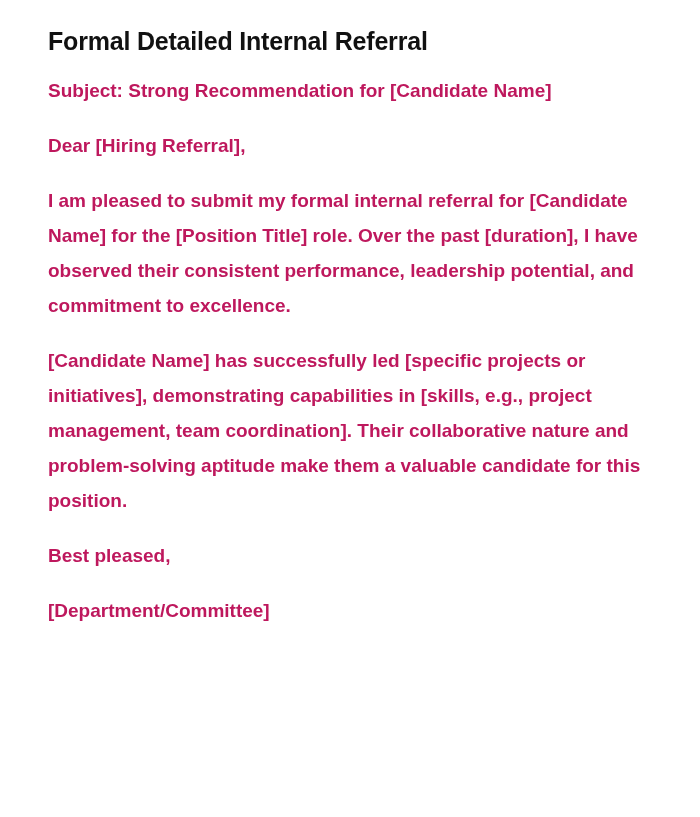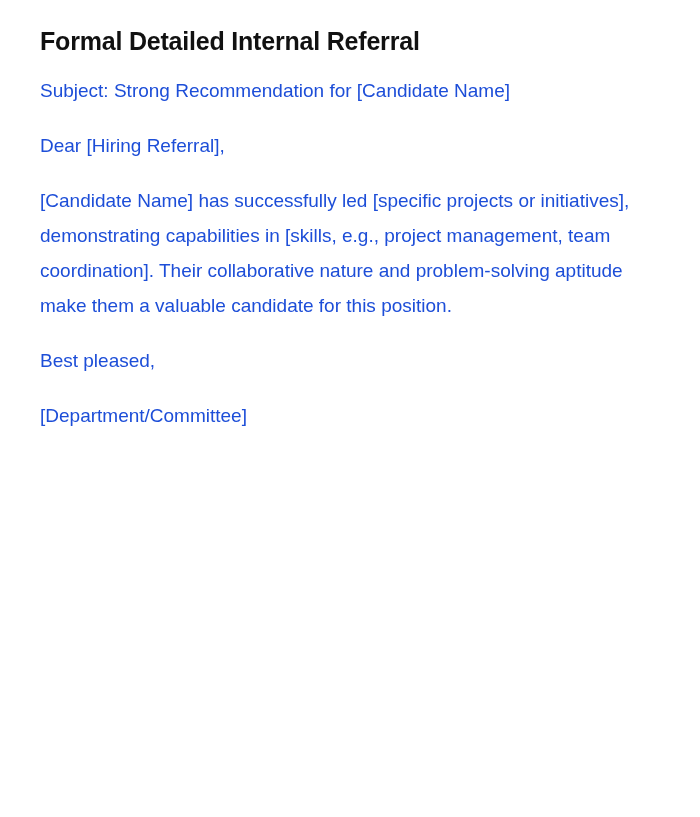--- a/index.html
+++ b/index.html
@@ -16,45 +16,46 @@
   .page {
     box-sizing: border-box;
     width: 700px;
     padding: 26px 58px 40px 40px;
   }
   .doc-title {
     font-size: 25px;
     font-weight: 700;
     color: #111111;
     letter-spacing: -0.2px;
-    margin: 0 0 16px 0;
+    margin: 0 0 16px 8px;
     line-height: 1.25;
   }
   .doc-paragraph {
     font-size: 19px;
-    font-weight: 400;
-    color: #1d4ed8;
+    font-weight: 700;
+    color: #be185d;
     line-height: 35px;
-    margin: 0 0 20px 0;
+    margin: 0 0 20px 8px;
     max-width: 596px;
   }
   .doc-paragraph:last-child {
     margin-bottom: 0;
   }
 </style>
 </head>
 <body>
 
 <div class="page">
   <h1 class="doc-title">Formal Detailed Internal Referral</h1>
 
   <p class="doc-paragraph">Subject: Strong Recommendation for [Candidate Name]</p>
 
   <p class="doc-paragraph">Dear [Hiring Referral],</p>
 
+  <p class="doc-paragraph">I am pleased to submit my formal internal referral for [Candidate Name] for the [Position Title] role. Over the past [duration], I have observed their consistent performance, leadership potential, and commitment to excellence.</p>
 
   <p class="doc-paragraph">[Candidate Name] has successfully led [specific projects or initiatives], demonstrating capabilities in [skills, e.g., project management, team coordination]. Their collaborative nature and problem-solving aptitude make them a valuable candidate for this position.</p>
 
 
   <p class="doc-paragraph">Best pleased,</p>
 
 
   <p class="doc-paragraph">[Department/Committee]</p>
 </div>
 

